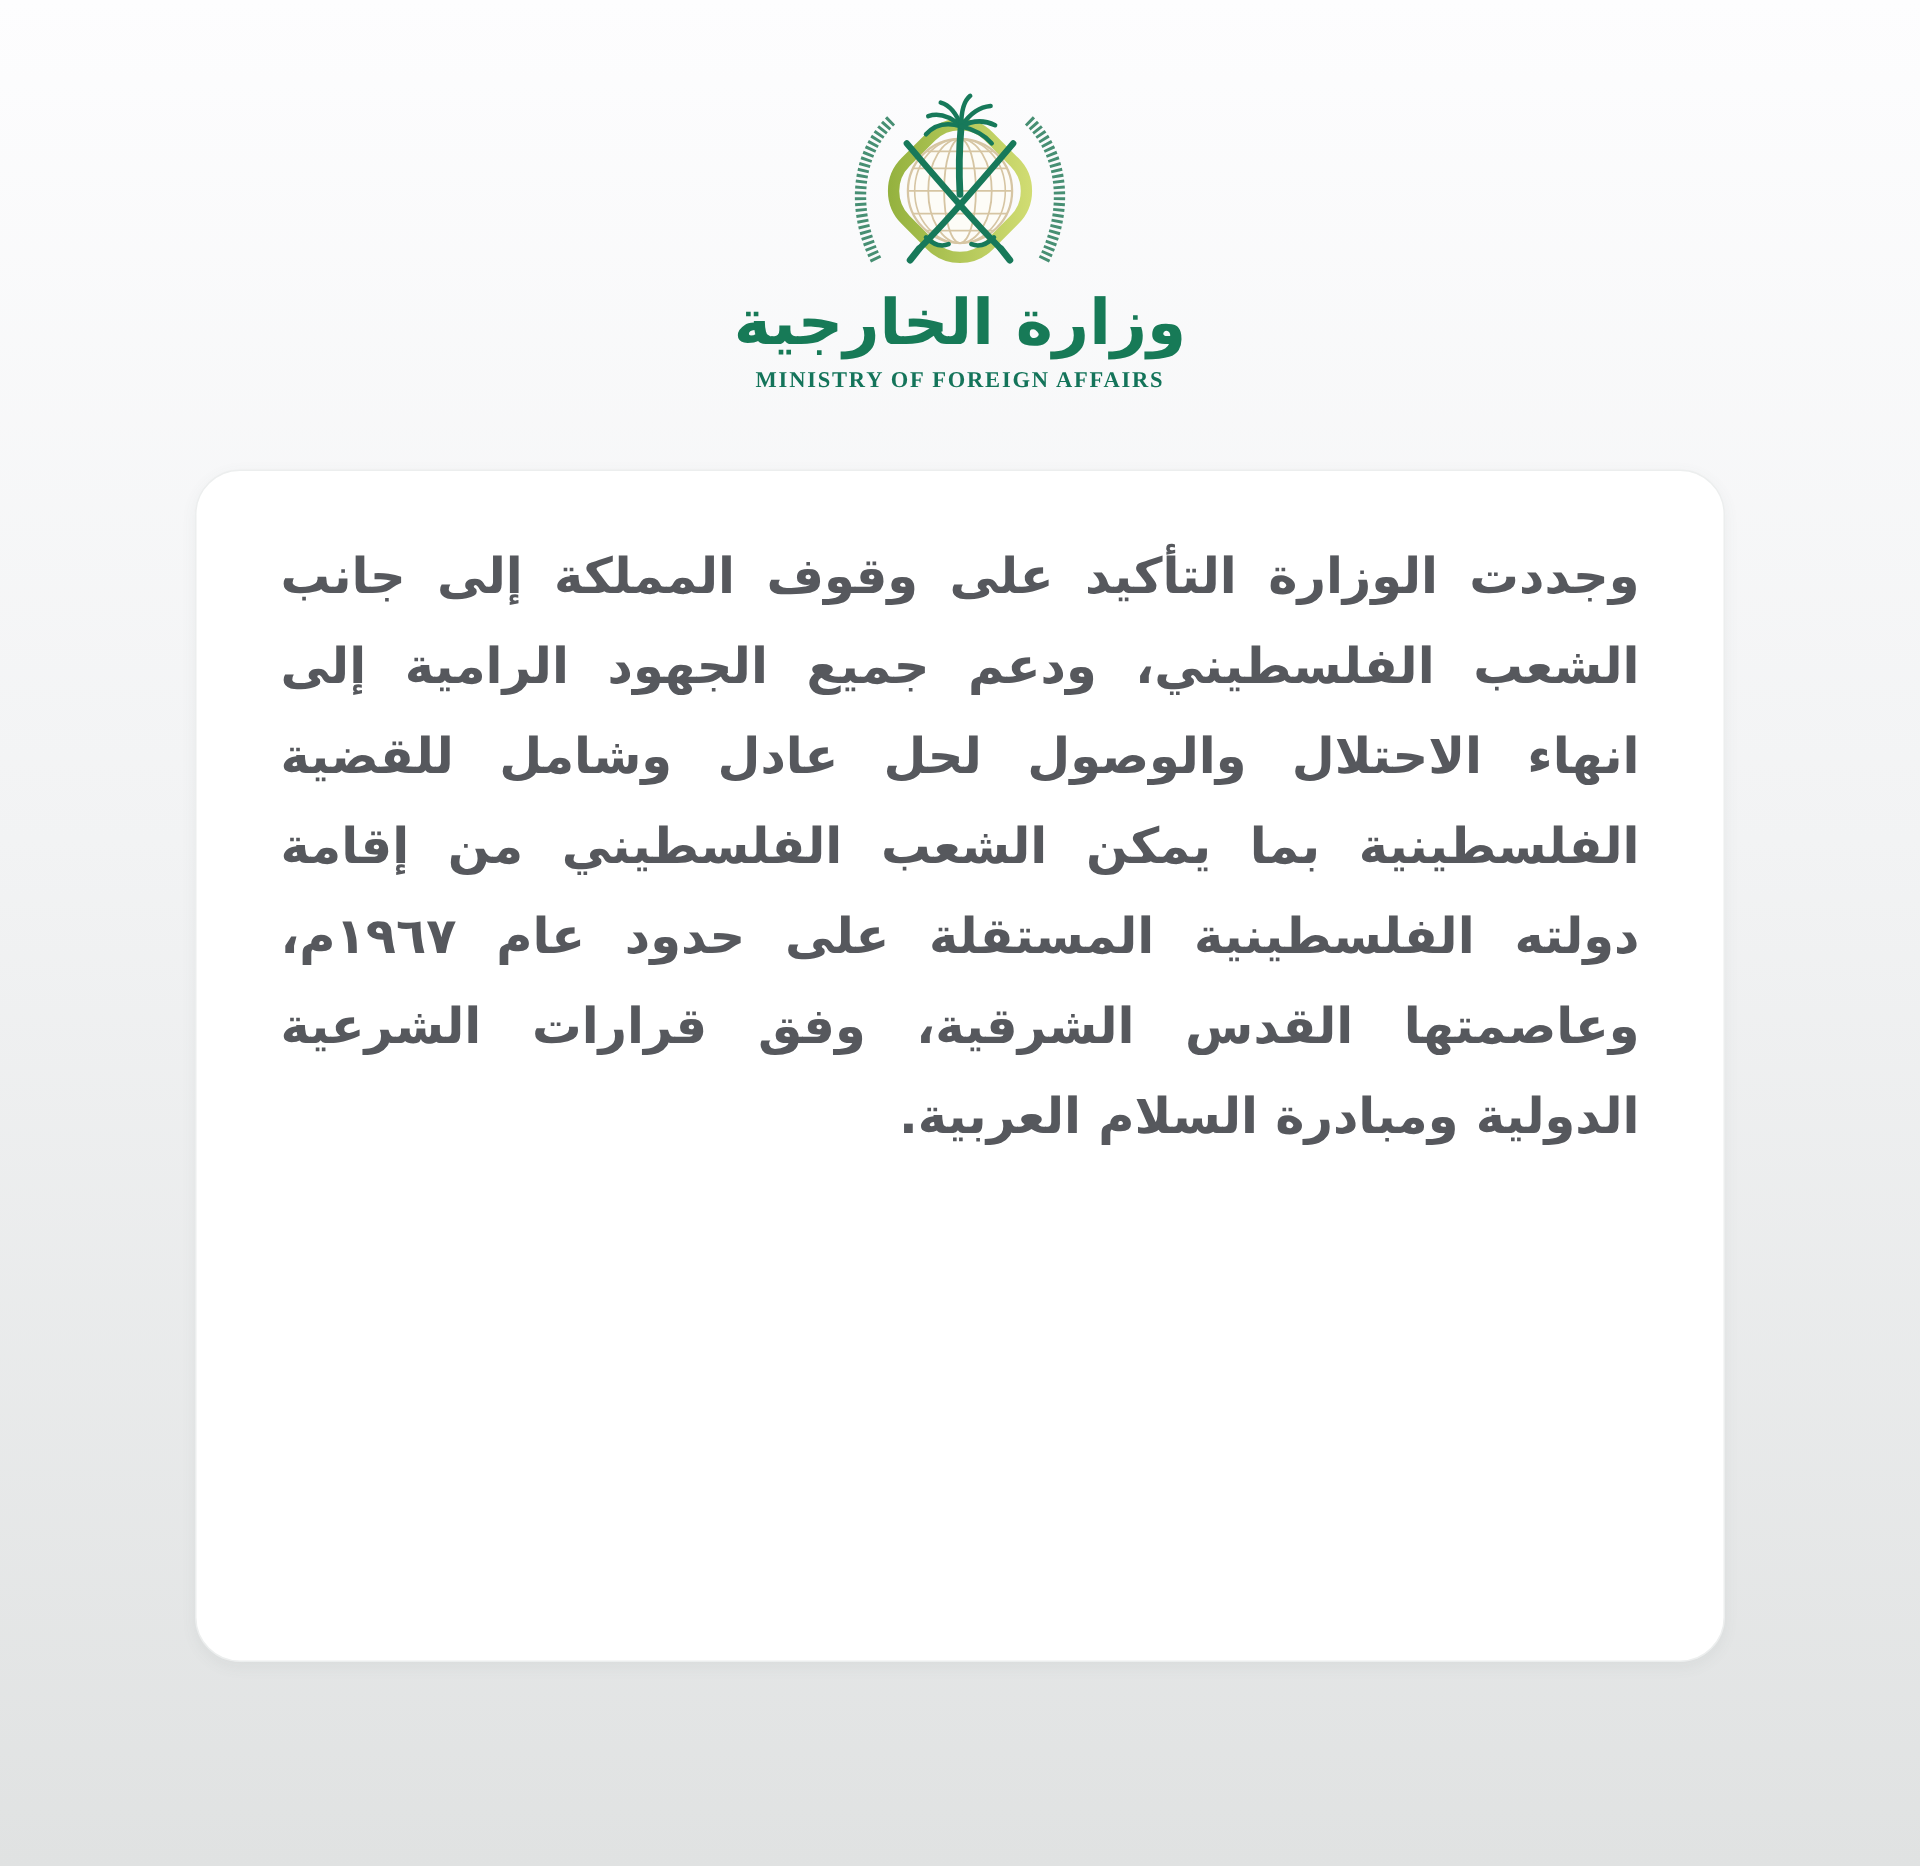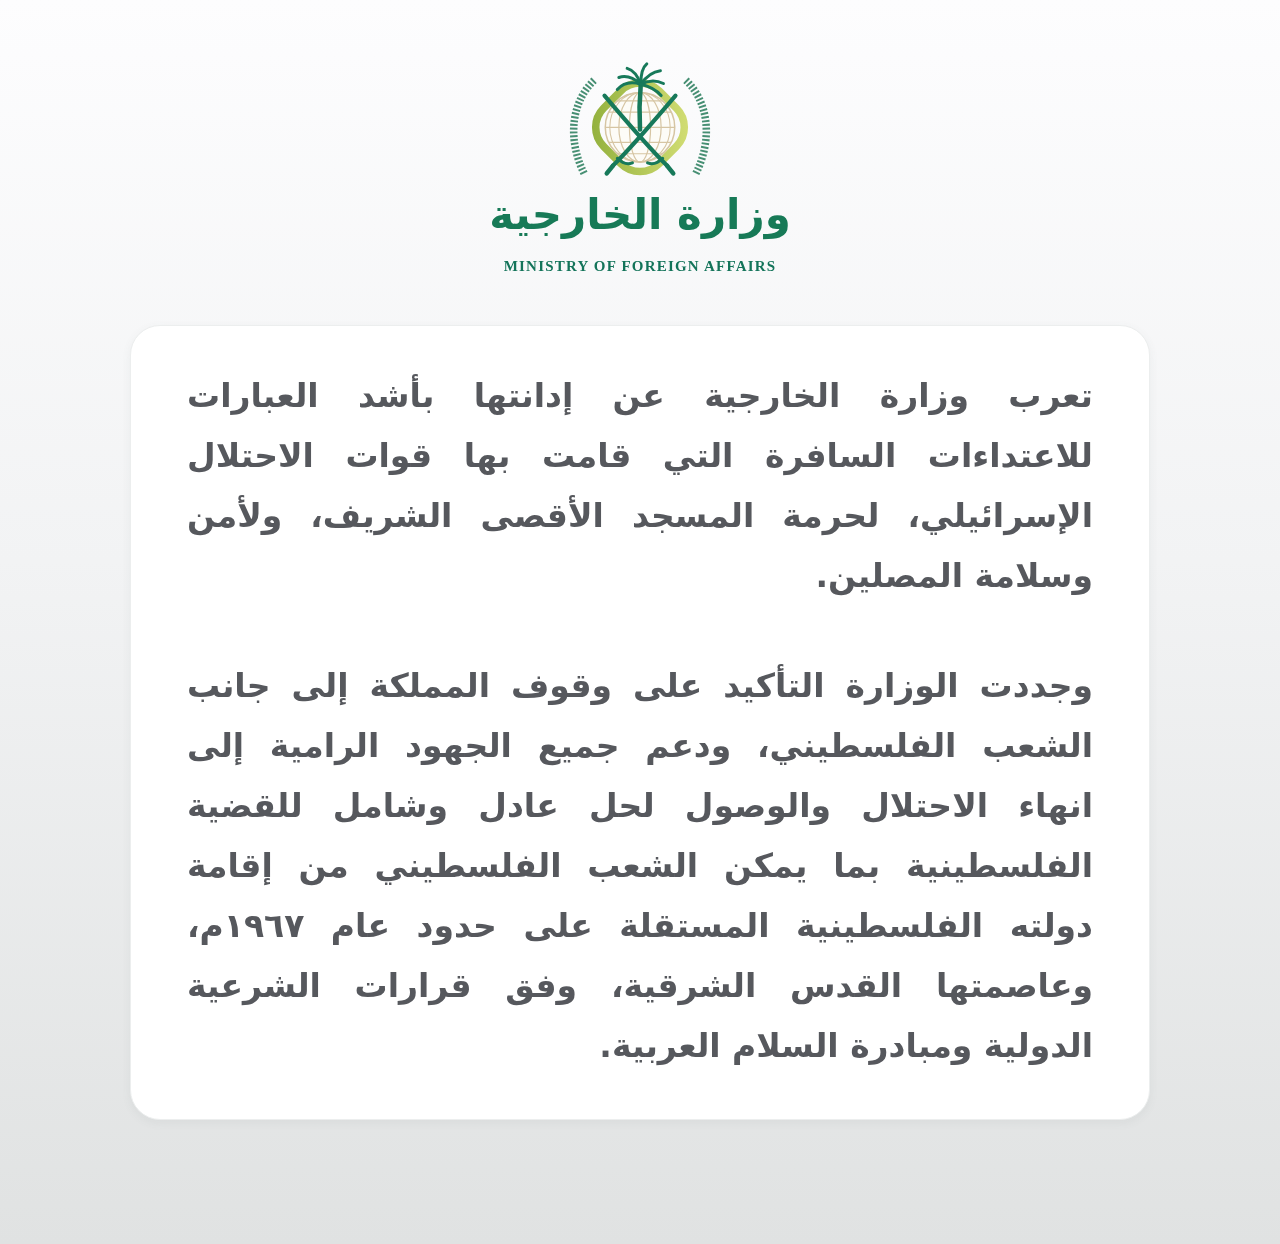--- a/index.html
+++ b/index.html
@@ -13,21 +13,21 @@
 
   
   .header { padding-top: 48px; display: flex; flex-direction: column; align-items: center; }
   .emblem { display: block; }
   .wordmark-ar {
     color: #177a57; font-size: 42px; font-weight: bold; line-height: 54px;
     font-family: "DejaVu Sans", sans-serif; direction: rtl; margin-top: -2px;
   }
   .ministry-en {
     color: #14745a; font-family: "Liberation Serif", "DejaVu Serif", serif;
-    font-weight: bold; font-size: 15px; letter-spacing: 1.2px; margin-top: 16px;
+    font-weight: bold; font-size: 15px; letter-spacing: 1.2px; margin-top: 4px;
   }
 
   
   .card {
     width: 1020px; min-height: 795px; margin: 50px auto 0;
     background: #ffffff; border-radius: 30px;
     border: 1px solid #eceeee;
     box-shadow: 0 3px 10px rgba(90,95,100,0.07);
     padding: 40px 56px 34px;
   }
@@ -86,18 +86,17 @@
         <path d="M111,48 C124,51 132,56 138,63" stroke-width="4"></path>
       </g>
     </svg>
 
     <div class="wordmark-ar">وزارة الخارجية</div>
     <div class="ministry-en">MINISTRY OF FOREIGN AFFAIRS</div>
   </div>
 
   <div class="card">
     <div class="statement">
-      <p class="gap-after">تعرب وزارة الخارجية عن إدانتها بأشد العبارات للاعتداءات السافرة التي قامت بها قوات الاحتلال الإسرائيلي، لحرمة المسجد الأقصى الشريف، ولأمن وسلامة المصلين.</p>
       <p>وجددت الوزارة التأكيد على وقوف المملكة إلى جانب الشعب الفلسطيني، ودعم جميع الجهود الرامية إلى انهاء الاحتلال والوصول لحل عادل وشامل للقضية الفلسطينية بما يمكن الشعب الفلسطيني من إقامة دولته الفلسطينية المستقلة على حدود عام ١٩٦٧م، وعاصمتها القدس الشرقية، وفق قرارات الشرعية الدولية ومبادرة السلام العربية.</p>
     </div>
   </div>
 
 </div>
 
 </body></html>

